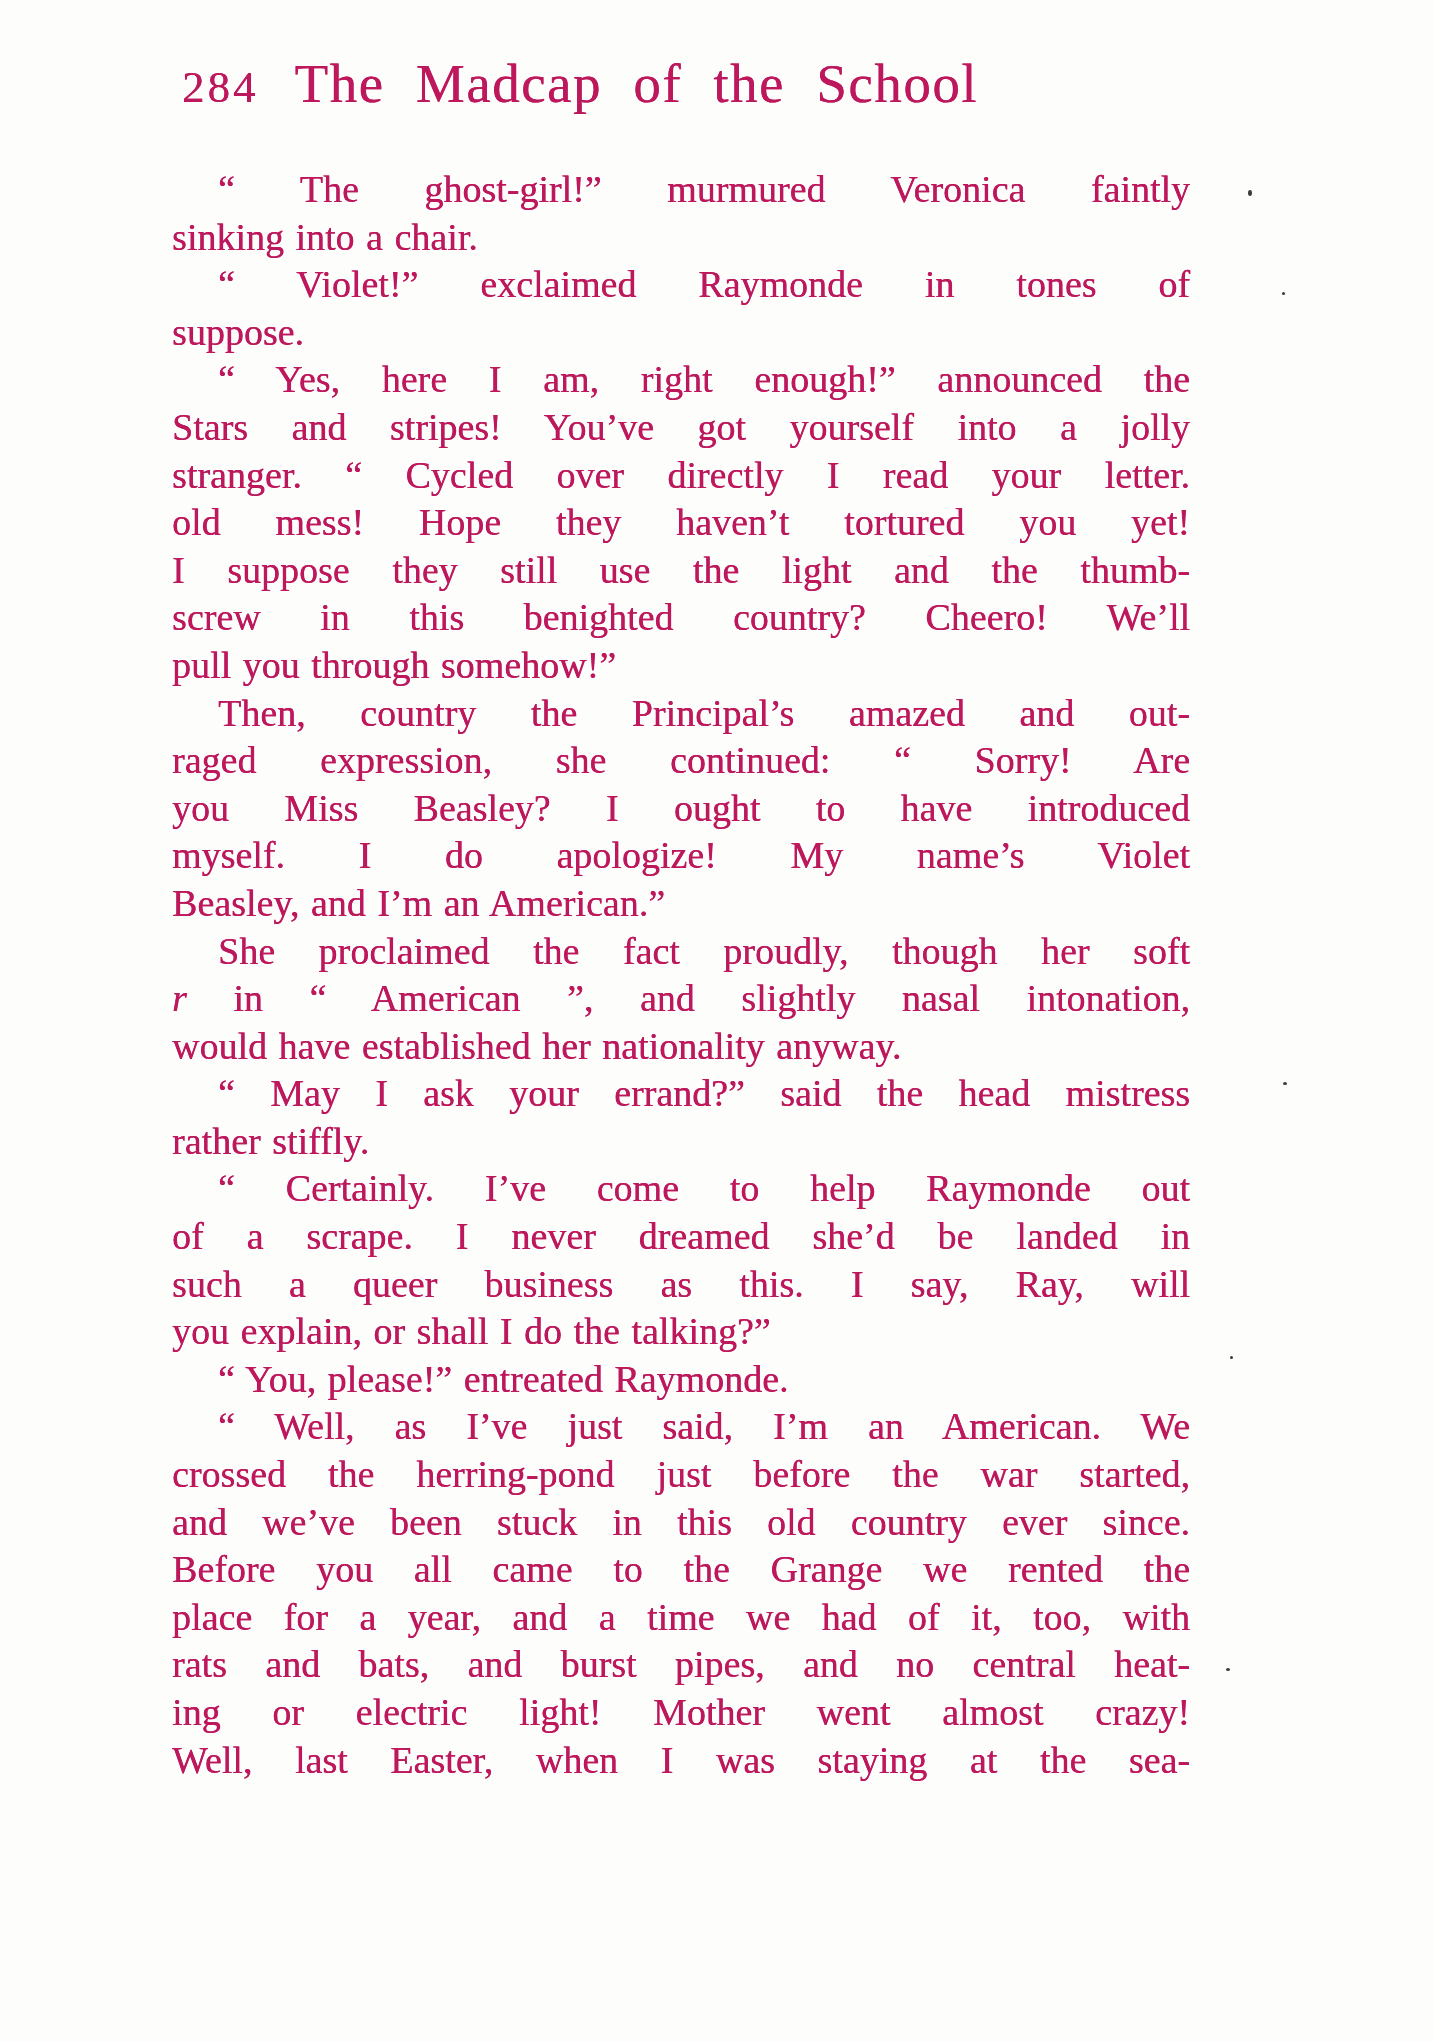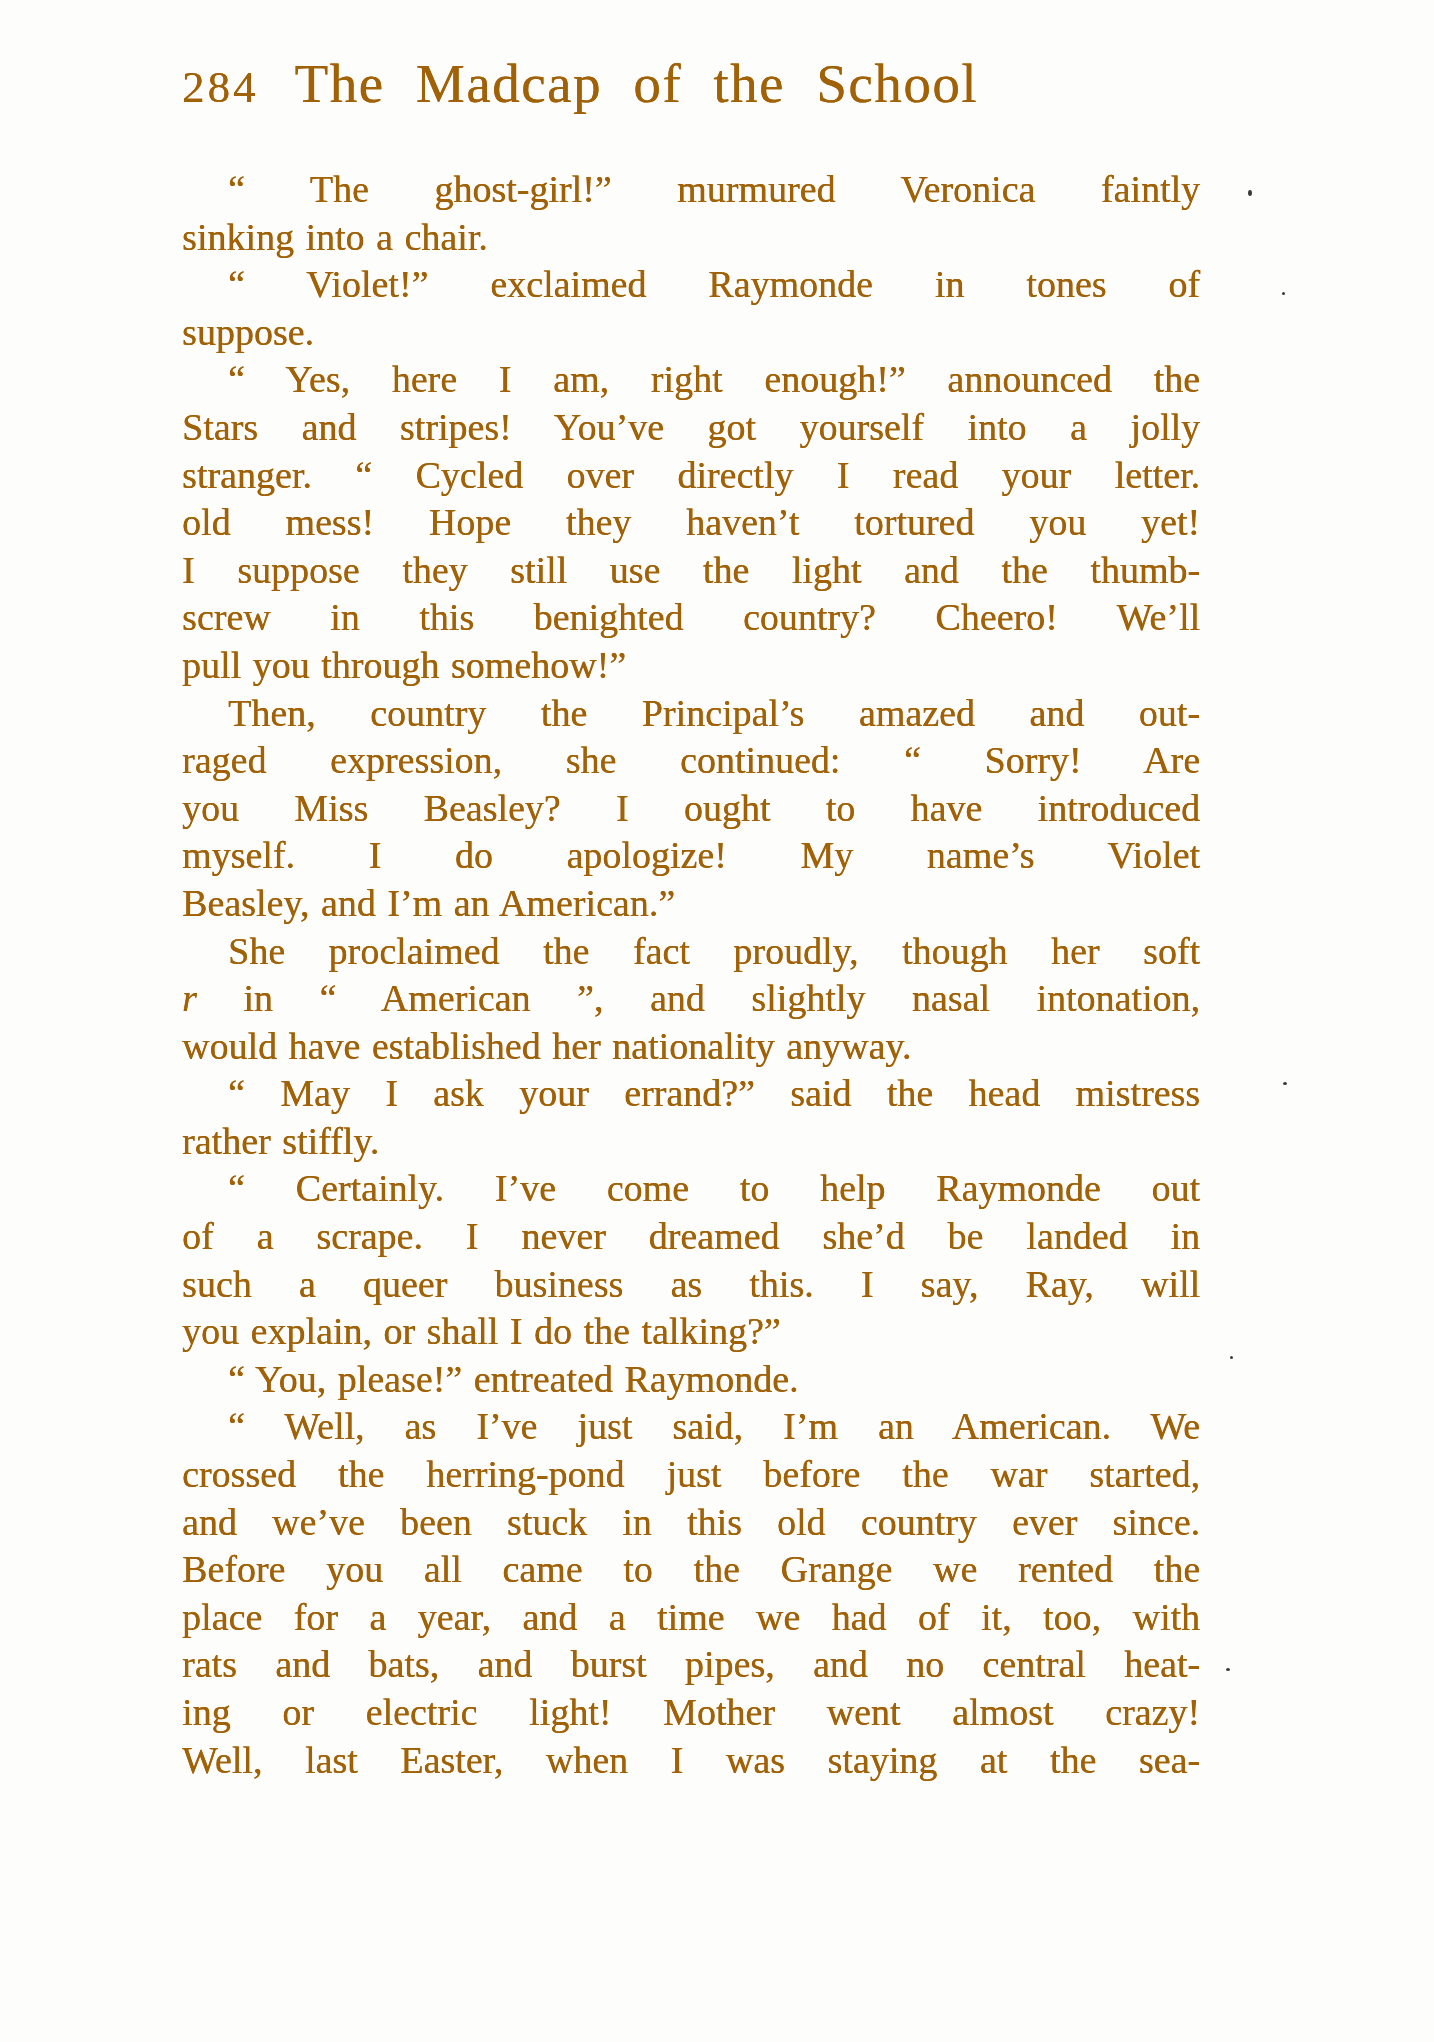--- a/index.html
+++ b/index.html
@@ -6,21 +6,21 @@
   body {
     background: #e8e8e8;
     font-family: "Liberation Serif", "DejaVu Serif", serif;
   }
   .page {
     position: relative;
     width: 1434px;
     height: 2042px;
     margin: 0 auto;
     background: #fdfdfc;
-    color: #a16207;
+    color: #be185d;
     overflow: hidden;
     text-shadow: 0.35px 0 0 currentColor; 
   }
   .header {
     position: absolute;
     left: 182px;
     top: 52px;
     display: flex;
     align-items: baseline;
     gap: 36px;
@@ -30,21 +30,21 @@
     font-size: 45px;
     letter-spacing: 3px;
   }
   .running-title {
     font-size: 55px;
     word-spacing: 16px;
     letter-spacing: 1.5px;
   }
   .body-text {
     position: absolute;
-    left: 182px;
+    left: 172px;
     top: 166px;
     width: 1018px;
     font-size: 38px;
     line-height: 47.6px;
   }
   .ln {
     text-align: justify;
     text-align-last: justify;
     word-spacing: 2px;
   }

